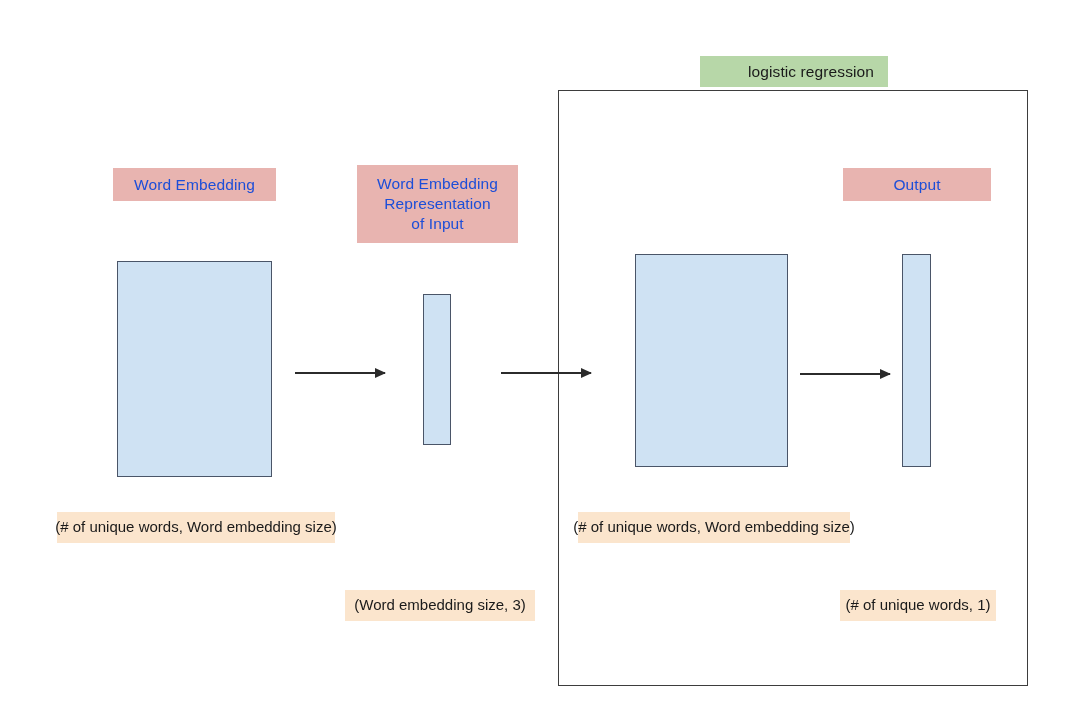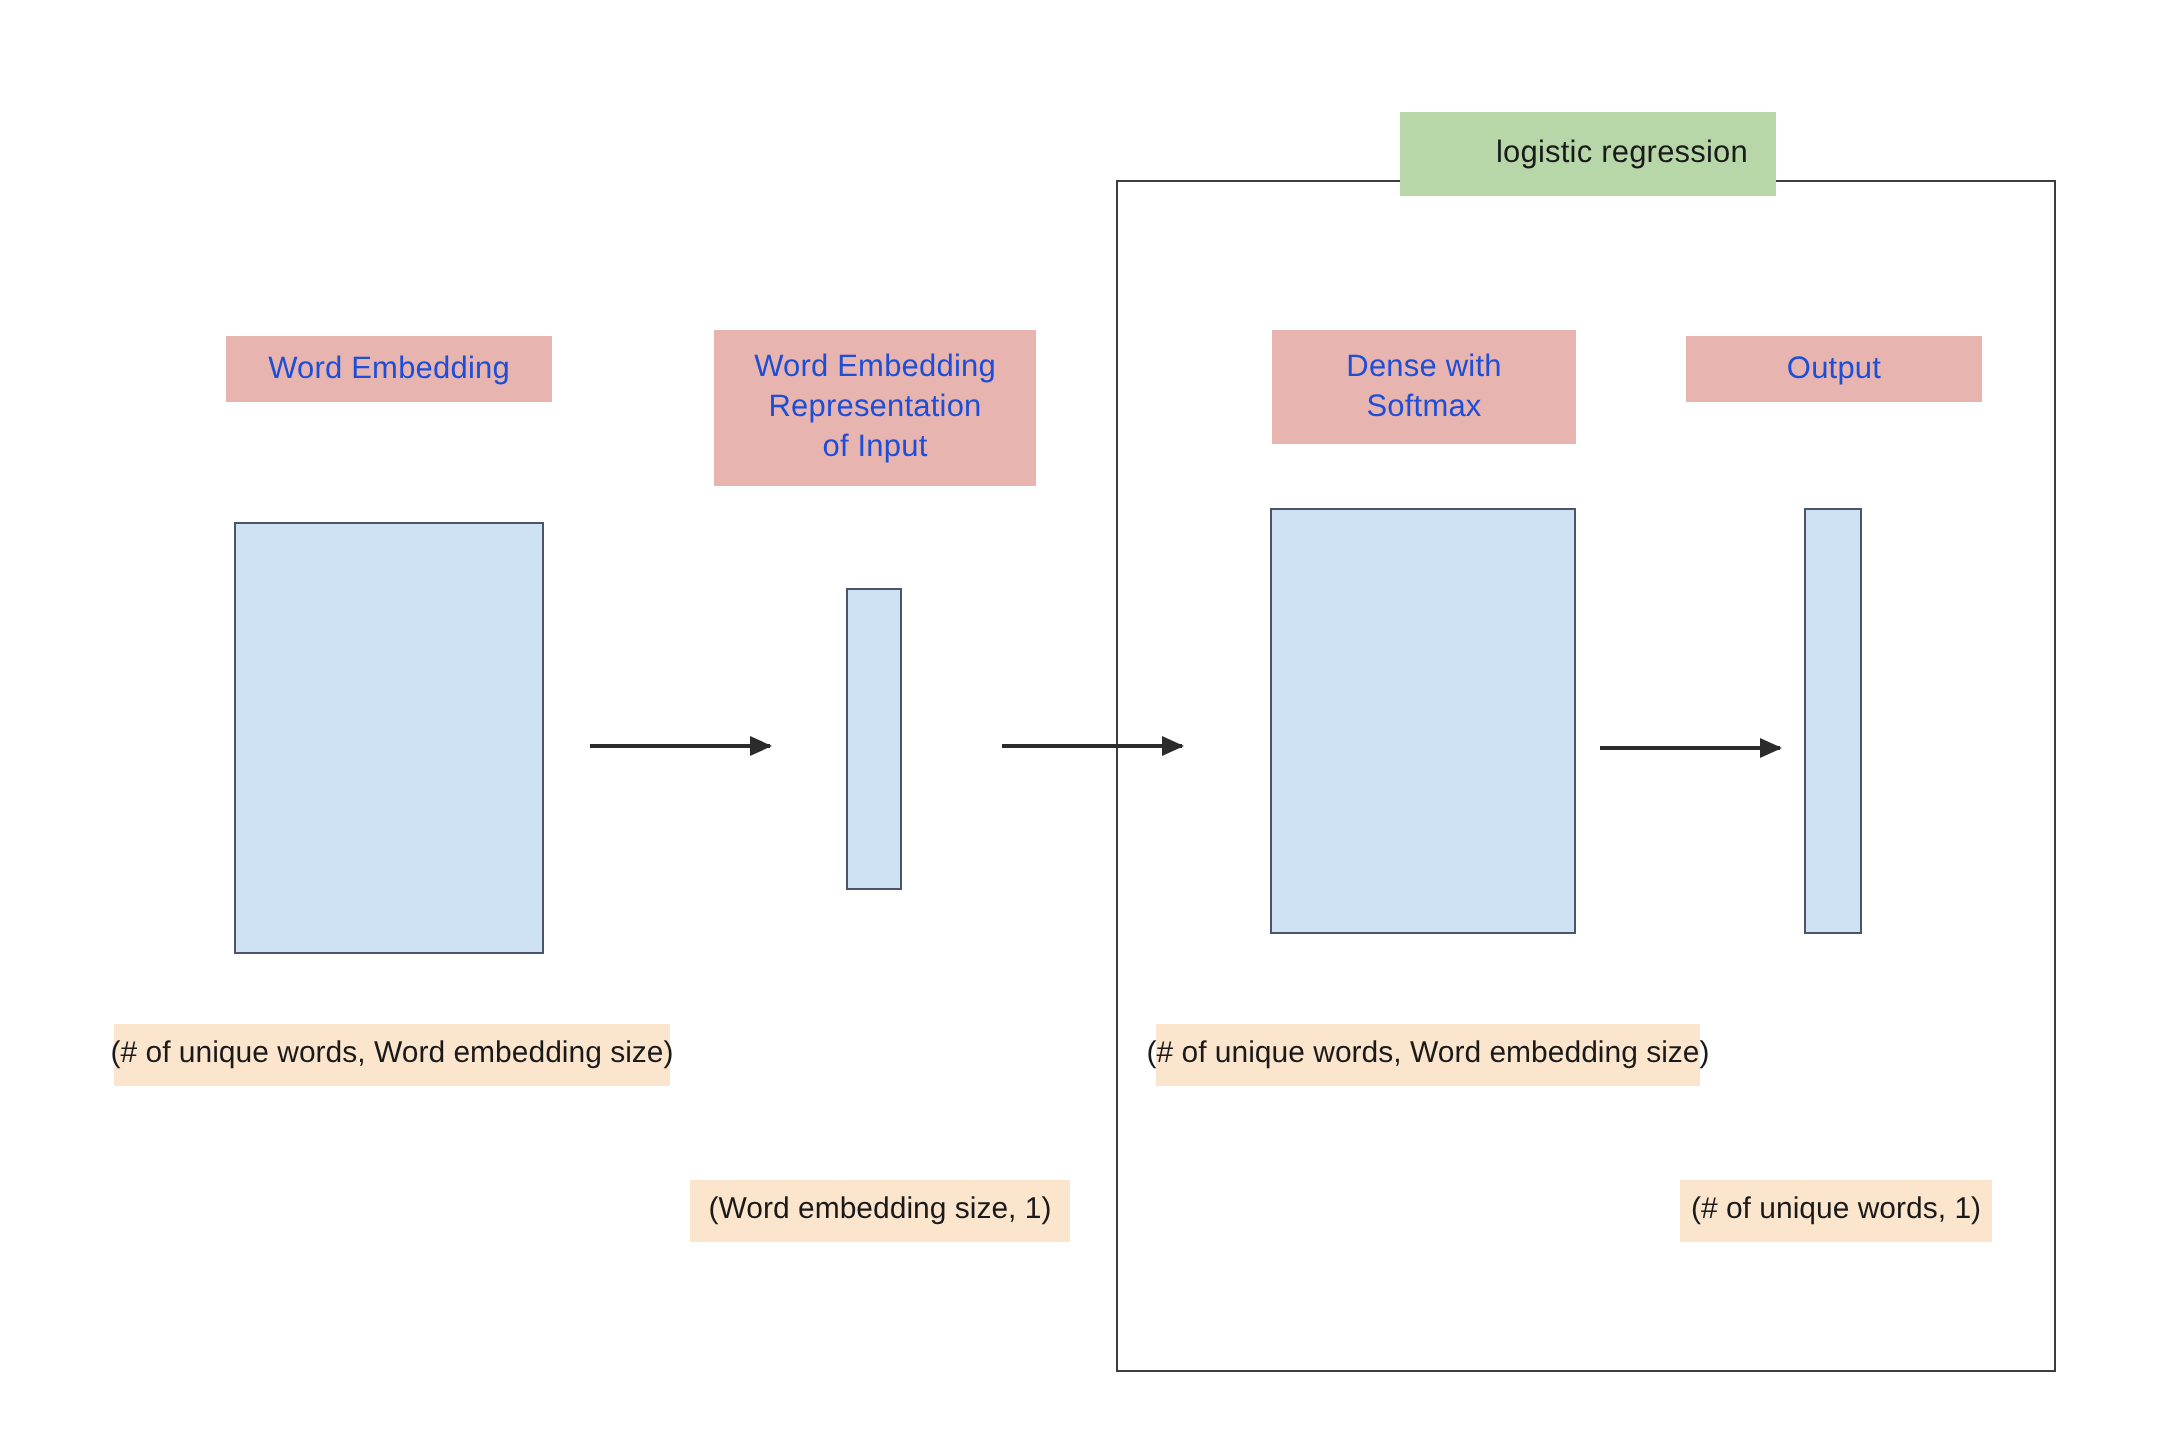--- a/index.html
+++ b/index.html
@@ -101,48 +101,46 @@
     border-left: 11px solid #2b2b2b;
   }
 </style>
 </head>
 <body>
 
 <div id="canvas">
 
   <div class="node group-frame" style="left:558px; top:90px; width:470px; height:596px;"></div>
 
-  <div class="node green-box" style="left:700px; top:56px; width:188px; height:42px;padding-left:34px;">logistic regression</div>
+  <div class="node green-box" style="left:700px; top:56px; width:188px; height:31px;padding-left:34px;">logistic regression</div>
 
   <div class="node label-box" style="left:113px; top:168px; width:163px; height:33px;">Word Embedding</div>
 
   <div class="node tensor" style="left:117px; top:261px; width:155px; height:216px;"></div>
 
   <div class="node shape-note" style="left:57px; top:512px; width:278px; height:31px;">(# of unique words, Word embedding size)</div>
 
   <div class="arrow" style="left:295px; top:372px; width:90px;">
     <span class="shaft"></span>
     <span class="head"></span>
   </div>
 
   <div class="node label-box" style="left:357px; top:165px; width:161px; height:78px;">Word Embedding
 Representation
 of Input</div>
 
   <div class="node tensor" style="left:423px; top:294px; width:28px; height:151px;"></div>
 
-  <div class="node shape-note" style="left:345px; top:590px; width:190px; height:31px;">(Word embedding size, 1)</div>
+  <div class="node shape-note" style="left:345px; top:590px; width:190px; height:31px;">(Word embedding size, 3)</div>
 
   <div class="arrow" style="left:501px; top:372px; width:90px;">
     <span class="shaft"></span>
     <span class="head"></span>
   </div>
 
-  <div class="node label-box" style="left:636px; top:165px; width:152px; height:57px;">Dense with
-Softmax</div>
 
   <div class="node tensor" style="left:635px; top:254px; width:153px; height:213px;"></div>
 
   <div class="node shape-note" style="left:578px; top:512px; width:272px; height:31px;">(# of unique words, Word embedding size)</div>
 
   <div class="arrow" style="left:800px; top:373px; width:90px;">
     <span class="shaft"></span>
     <span class="head"></span>
   </div>
 

